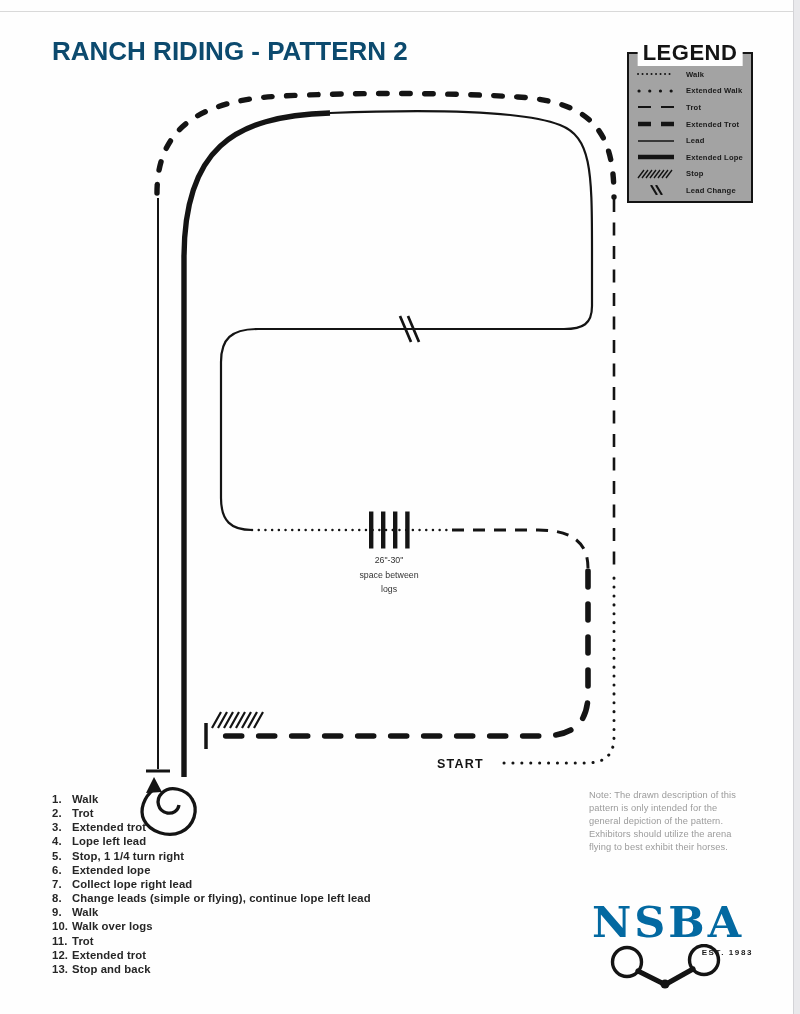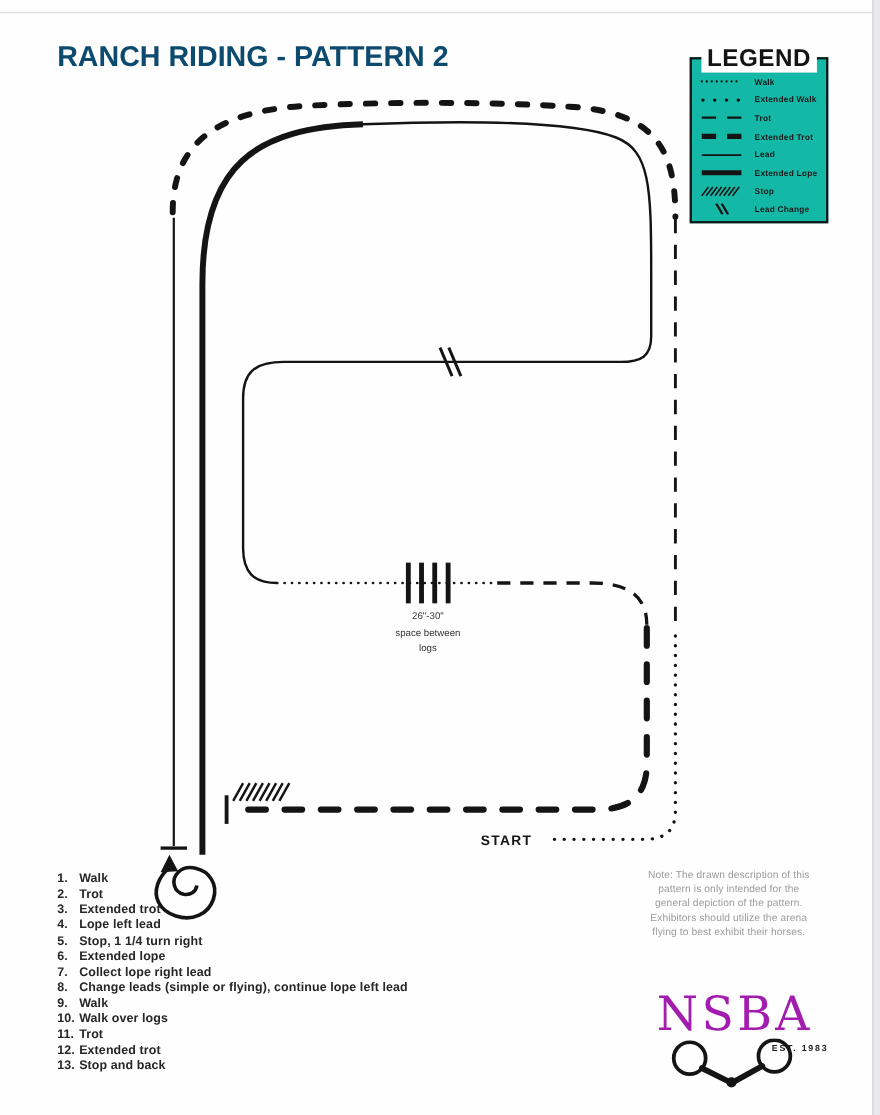--- a/index.html
+++ b/index.html
@@ -11,48 +11,48 @@
   .edge-right{position:absolute;top:0;right:0;width:6px;height:100%;background:#e9e9ec;border-left:1px solid #d3d3d7;}
 
   .title{
     position:absolute;left:52px;top:36px;font-size:26px;font-weight:bold;
     letter-spacing:0px;color:#0c4a6e;white-space:nowrap;
   }
 
   
   .legend{
     position:absolute;left:627px;top:52px;width:126px;height:151px;
-    border:2.5px solid #141414;box-sizing:border-box;background:#14b8a6;
+    border:2.5px solid #141414;box-sizing:border-box;background:#a3a3a3;
   }
   .legend-title{
     position:absolute;top:-14px;left:50%;transform:translateX(-50%);
     background:#fefefe;padding:0 5px;font-size:22px;font-weight:bold;
     letter-spacing:0.5px;white-space:nowrap;color:#141414;
   }
   .legend-rows{position:absolute;top:12px;left:6px;right:2px;}
   .legend-row{display:flex;align-items:center;height:16.6px;}
   .legend-swatch{width:42px;height:10px;margin-right:9px;flex:none;}
   .legend-label{font-size:7.6px;font-weight:bold;letter-spacing:0.2px;color:#1a1a1a;white-space:nowrap;}
 
   .pattern-svg{position:absolute;left:0;top:0;}
 
   
   .maneuvers{position:absolute;left:52px;top:792px;}
   .mrow{display:flex;font-size:11.3px;font-weight:bold;color:#262626;line-height:14.15px;letter-spacing:0.1px;}
   .mnum{width:20px;flex:none;}
   .mlabel{white-space:nowrap;}
 
   
-  .note{position:absolute;right:64px;top:789px;text-align:center;color:#9b9b9b;
+  .note{position:absolute;right:64px;top:789px;text-align:left;color:#9b9b9b;
         font-size:9.3px;line-height:13.1px;letter-spacing:0.1px;}
 
   
   .logo{position:absolute;left:583px;top:898px;width:170px;text-align:center;}
   .logo-name{font-family:"DejaVu Serif","Liberation Serif",serif;font-size:43px;
-             letter-spacing:3px;color:#a21caf;line-height:48px;}
+             letter-spacing:3px;color:#0369a1;line-height:48px;font-weight:bold;}
   .logo-bit{position:relative;width:170px;height:58px;margin-top:-2px;}
   .logo-est{position:absolute;top:4px;left:0;width:100%;text-align:right;
             font-size:8px;letter-spacing:1.6px;font-weight:bold;color:#1a1a1a;}
 </style>
 </head>
 <body>
 
 <div class="page">
 
   <div class="edge-top"></div>

